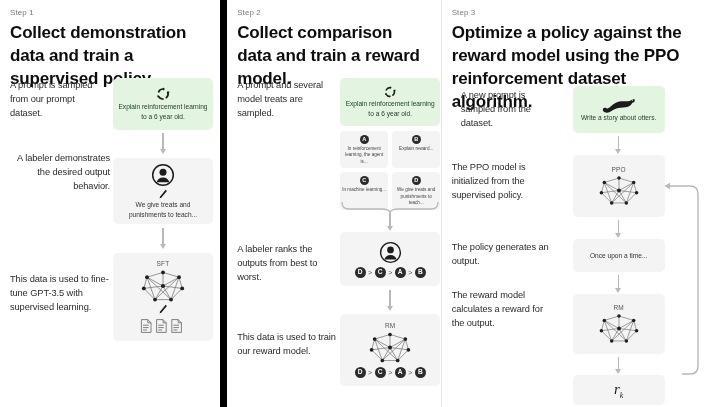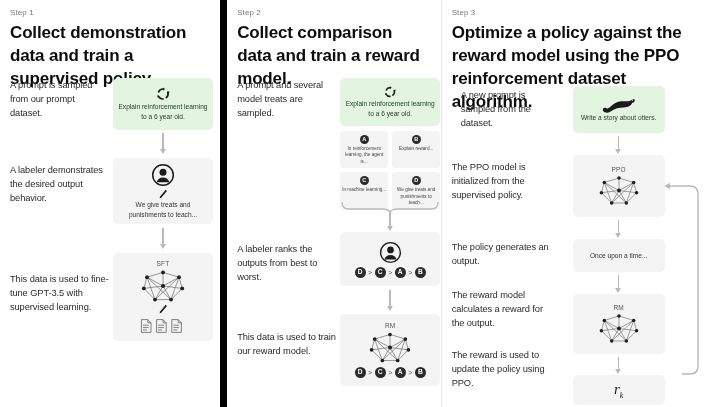--- a/index.html
+++ b/index.html
@@ -142,21 +142,21 @@
 </head>
 <body>
 
 <div id="page">
 
   <div class="column col1">
     <div class="step-label">Step 1</div>
     <div class="step-title">Collect demonstration data and train a supervised policy.</div>
 
     <div class="caption" style="position:absolute; left:10px; top:78px; width:95px;">A prompt is sampled from our prompt dataset.</div>
-    <div class="caption" style="position:absolute; left:10px; top:163px; width:100px;">A labeler demonstrates the desired output behavior.</div>
+    <div class="caption" style="position:absolute; left:10px; top:151px; width:100px;text-align:right;">A labeler demonstrates the desired output behavior.</div>
     <div class="caption" style="position:absolute; left:10px; top:272px; width:100px;">This data is used to fine-tune GPT-3.5 with supervised learning.</div>
 
     <div class="panel green" style="left:113px; top:78px; width:100px; height:52px;">
       <span class="recycle-icon">
         <svg width="16" height="16" viewBox="0 0 24 24">
           <g fill="none" stroke="#1c1c1c" stroke-width="2.6" stroke-linecap="round">
             <path d="M5.5 8.6 A7.5 7.5 0 0 1 12 4.5"></path>
             <path d="M19.2 9.4 A7.5 7.5 0 0 1 17 17.4"></path>
             <path d="M12 19.5 A7.5 7.5 0 0 1 5.2 15.6"></path>
           </g>
@@ -337,21 +337,20 @@
   </div>
 
   <div class="column col3">
     <div class="step-label">Step 3</div>
     <div class="step-title">Optimize a policy against the reward model using the PPO reinforcement dataset algorithm.</div>
 
     <div class="caption" style="position:absolute; left:19px; top:88px; width:95px;">A new prompt is sampled from the dataset.</div>
     <div class="caption" style="position:absolute; left:10px; top:240px; width:105px;">The policy generates an output.</div>
     <div class="caption" style="position:absolute; left:10px; top:160px; width:105px;">The PPO model is initialized from the supervised policy.</div>
     <div class="caption" style="position:absolute; left:10px; top:288px; width:105px;">The reward model calculates a reward for the output.</div>
-    <div class="caption" style="position:absolute; left:10px; top:348px; width:105px;">The reward is used to update the policy using PPO.</div>
 
     <div class="panel green" style="left:131px; top:86px; width:92px; height:47px;">
       <span class="otter-icon">
         <svg width="34" height="16" viewBox="0 0 46 22">
           <path d="M40 4.2 c1.6-1.2 3.4-1.5 4.4-0.6 c0.9 0.9 0.3 2.5-1 3.5
                    c-0.7 0.6-1.6 0.9-2.3 0.9 c-0.6 2.4-2.7 4.3-5.7 5.3
                    c-4.2 1.4-9 1.1-13.3 1.9 c-3.6 0.7-6.6 2.3-9.4 4.1
                    c-1.9 1.2-3.9 2.2-6 2.3 c-2.2 0.1-4.4-0.8-5.4-2.3
                    c-0.9-1.4-0.5-3.2 0.8-4.1 c1.1-0.8 2.6-0.7 3.6 0.1
                    c0.7 0.5 1.5 0.6 2.3 0.2 c2.6-1.2 4.5-3.4 6.8-5.1

